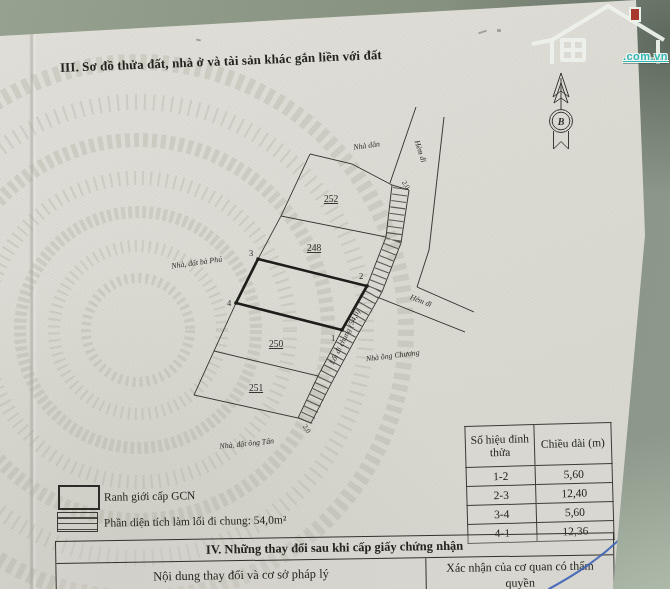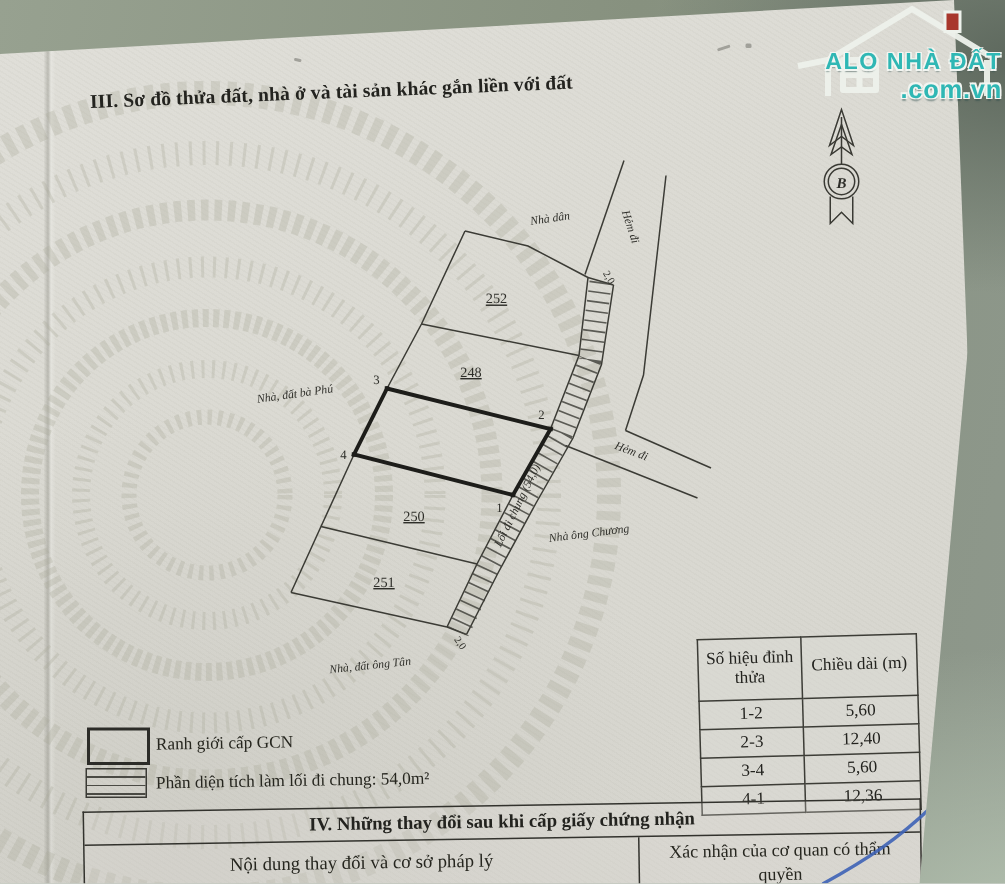--- a/index.html
+++ b/index.html
@@ -53,21 +53,21 @@
   #sec4 .cols{display:flex;height:46px;}
   #sec4 .col-left{width:369px;border-right:1.2px solid #32322d;display:flex;align-items:flex-start;justify-content:center;padding-top:7px;font-size:12.5px;color:#26261f;}
   #sec4 .col-right{flex:1;display:flex;align-items:flex-start;justify-content:center;text-align:center;padding:3px 14px 0 14px;font-size:12px;line-height:1.3;color:#26261f;}
   
   #logo-name,#logo-domain{
     font-family:"Liberation Sans","DejaVu Sans",sans-serif;font-weight:bold;color:#2fb7b4;
     text-shadow:-1px -1px 0 #f2f5f1,1px -1px 0 #f2f5f1,-1px 1px 0 #f2f5f1,1px 1px 0 #f2f5f1,0 2px 1px rgba(40,70,70,.45);
     white-space:nowrap;
   }
   #logo-name{font-size:15.5px;letter-spacing:1px;}
-  #logo-domain{font-size:17px;letter-spacing:.5px;}
+  #logo-domain{font-size:11px;letter-spacing:.5px;text-decoration:underline;}
   .smudge{position:absolute;background:rgba(90,90,85,.45);border-radius:1px;}
   svg text{fill:#2e2e29;}
   svg .nm{font-style:italic;font-size:7.8px;}
   svg .num{font-size:9.5px;}
   svg .vx{font-size:8.5px;}
   svg .dim{font-size:7px;}
 </style>
 </head>
 <body>
 
@@ -206,15 +206,14 @@
     <g fill="none" stroke="#eef2ec" stroke-width="4" stroke-linejoin="round" opacity=".95">
       <path d="M30,40 L86,6 L142,40"></path>
       <path d="M10,44 L30,40 L30,64"></path>
       <path d="M136,40 L136,64"></path>
       <rect x="40" y="40" width="22" height="20"></rect>
       <line x1="51" y1="40" x2="51" y2="60"></line>
       <line x1="40" y1="50" x2="62" y2="50"></line>
     </g>
     <rect x="108" y="8" width="10" height="13" fill="#a8372c" stroke="#eef2ec" stroke-width="2"></rect>
   </svg>
-  <div id="logo-name" style="position:absolute;right:2px;top:33px;">ALO NHÀ ĐẤT</div>
   <div id="logo-domain" style="position:absolute;right:2px;top:50px;">.com.vn</div>
 </div>
 
 </body></html>

